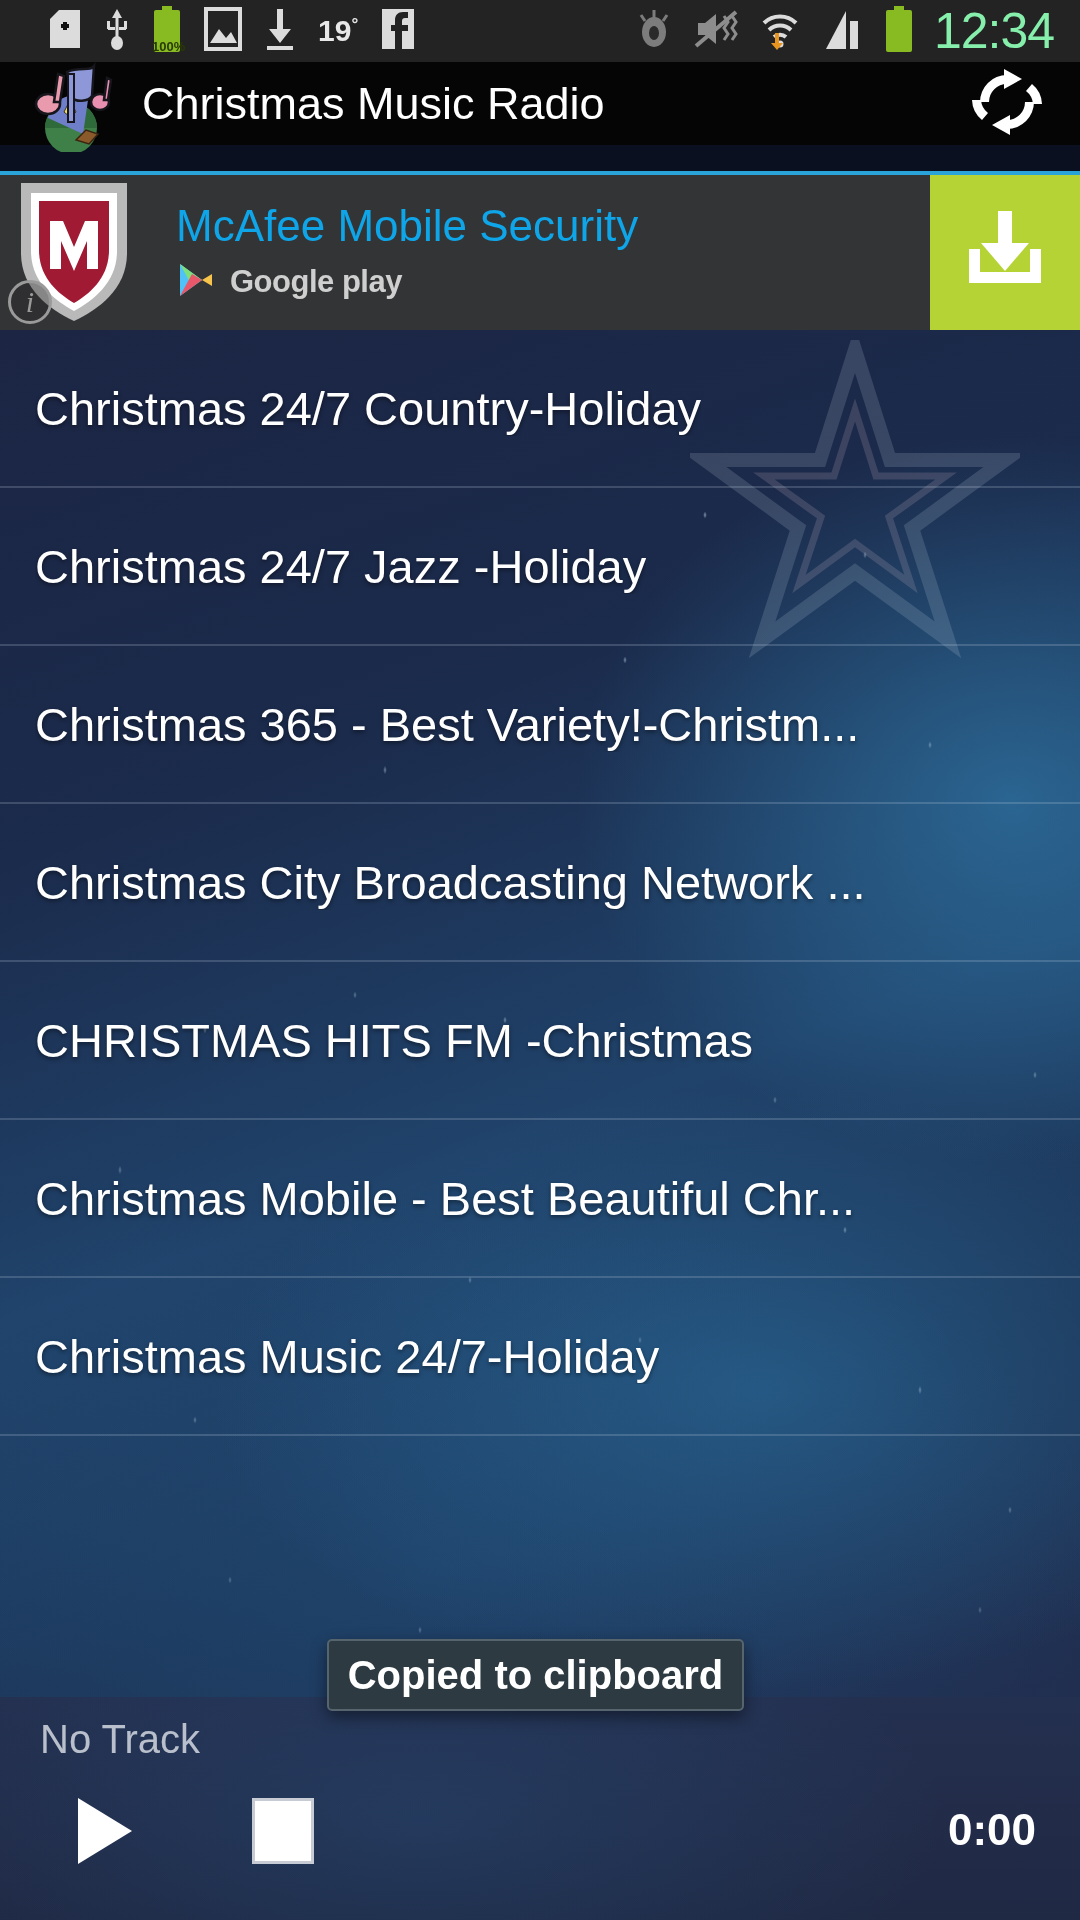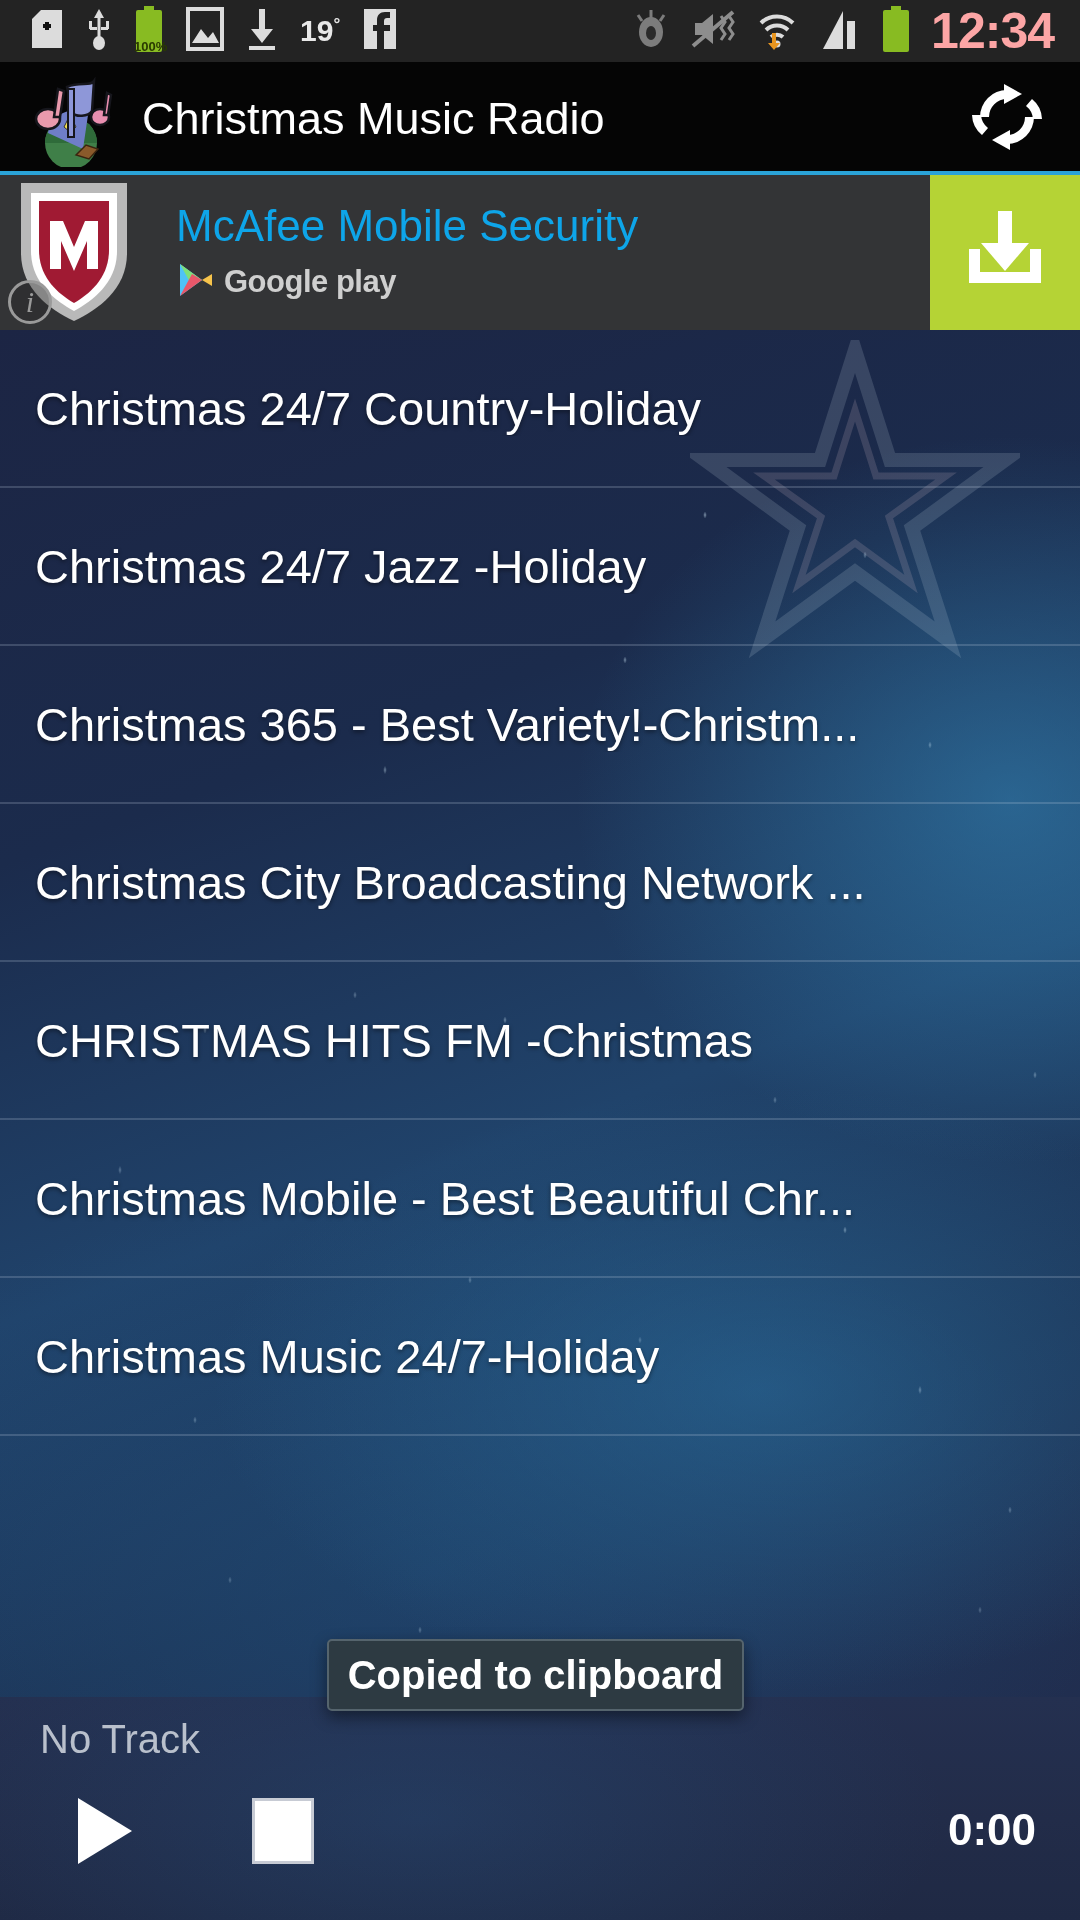--- a/index.html
+++ b/index.html
@@ -10,34 +10,34 @@
     overflow:hidden;
   }
   #screen{ position:relative; width:1080px; height:1920px; overflow:hidden; }
 
   
   .statusbar{
     position:absolute; left:0; top:0; width:1080px; height:62px;
     background:#232323;
     display:flex; align-items:center;
   }
-  .sb-left{ display:flex; align-items:center; gap:22px; padding-left:30px; flex:1; }
+  .sb-left{ display:flex; align-items:center; gap:22px; padding-left:48px; flex:1; }
   .sb-right{ display:flex; align-items:center; gap:20px; padding-right:26px; }
   .sb-ico{ display:block; }
   .sb-clock{
-    color:#fca5a5; font-size:50px; font-weight:700; letter-spacing:-1px;
+    color:#86efac; font-size:50px; font-weight:400; letter-spacing:-1px;
     font-family:"Liberation Sans", sans-serif;
     line-height:1;
   }
   .sb-temp{ color:#e8e8e8; font-size:30px; font-weight:700; line-height:1; }
   .sb-temp sup{ font-size:17px; }
 
   
   .actionbar{
-    position:absolute; left:0; top:62px; width:1080px; height:113px;
+    position:absolute; left:0; top:62px; width:1080px; height:83px;
     background:#050505;
     display:flex; align-items:center;
   }
   .app-icon{ width:90px; height:96px; margin-left:24px; position:relative; flex:0 0 auto; }
   .app-title{
     color:#ffffff; font-size:45px; font-weight:400; margin-left:28px;
     white-space:nowrap;
   }
   .ab-spacer{ flex:1; }
   .overflow-tri{
@@ -72,21 +72,21 @@
   .ad-info{
     position:absolute; left:8px; bottom:6px;
     width:44px;height:44px;border-radius:50%;
     border:3px solid #9a9a9a; color:#9a9a9a;
     font-size:30px; font-style:italic; font-family:"Liberation Serif", serif;
     display:flex;align-items:center;justify-content:center;
     background:rgba(40,40,40,0.35);
   }
   .ad-text{ flex:1; display:flex; flex-direction:column; justify-content:center; padding-left:28px; }
   .ad-title{ color:#0ea5e9; font-size:44px; font-weight:400; line-height:1.05; }
-  .ad-sub{ display:flex; align-items:center; gap:8px; margin-top:12px; }
+  .ad-sub{ display:flex; align-items:center; gap:14px; margin-top:12px; }
   .gp-label{ color:#cfcfcf; font-size:31px; font-weight:700; letter-spacing:-0.5px; }
   .ad-cta{
     width:150px; flex:0 0 150px; background:#b5d335;
     display:flex; align-items:center; justify-content:center;
   }
 
   
   .list{
     position:absolute; left:0; top:330px; width:1080px; height:1520px;
     background:

